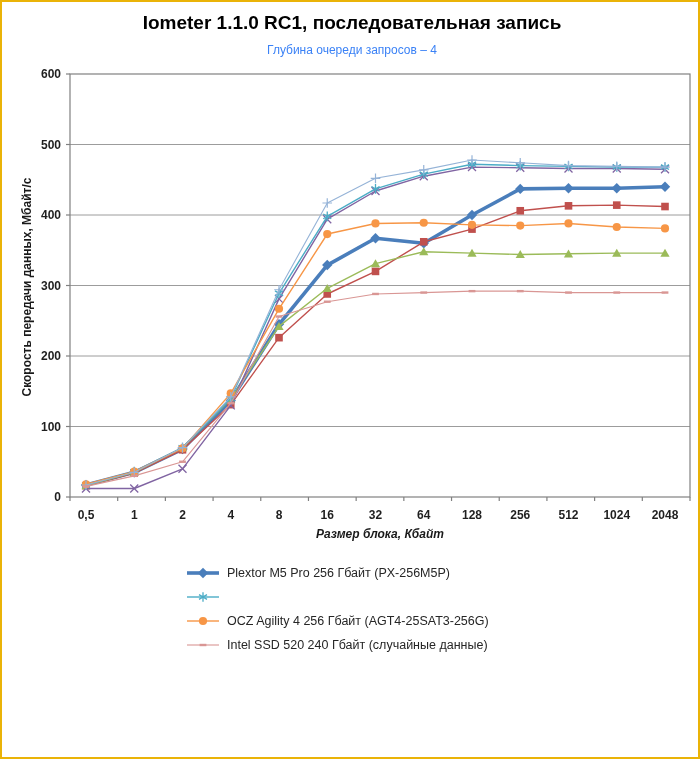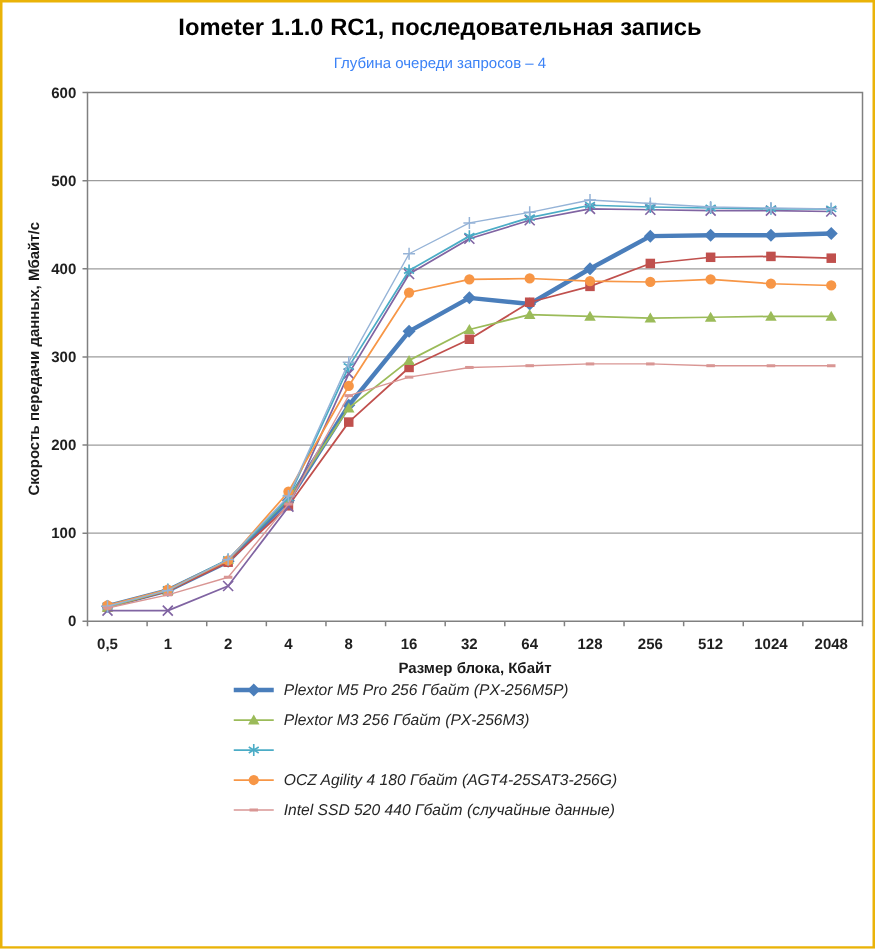--- a/index.html
+++ b/index.html
@@ -16,24 +16,24 @@
     position:absolute;top:41px;left:0;width:700px;text-align:center;
     font-size:12px;font-weight:normal;color:#3b82f6;
   }
   .y-axis-title{
     position:absolute;left:-129px;top:277px;width:310px;height:16px;
     text-align:center;transform:rotate(-90deg);
     font-size:12px;font-weight:bold;color:#1a1a1a;white-space:nowrap;
   }
   .x-axis-title{
     position:absolute;top:525px;left:68px;width:620px;text-align:center;
-    font-size:12px;font-weight:bold;color:#1a1a1a;
+    font-size:12px;font-weight:bold;color:#1a1a1a;font-style:italic;
   }
   .plot-svg{position:absolute;left:0;top:0;}
-  .legend{position:absolute;left:184px;top:538px;font-style:italic;}
+  .legend{position:absolute;left:184px;top:559px;}
   .legend-row{display:flex;align-items:center;height:24px;}
   .legend-row svg{flex:0 0 auto;margin-right:7px;}
   .legend-label{font-size:12.5px;color:#262626;white-space:nowrap;}
 </style>
 </head>
 <body>
 
 <div class="frame">
   <div class="chart-title">Iometer 1.1.0 RC1, последовательная запись</div>
   <div class="chart-subtitle">Глубина очереди запросов – 4</div>
@@ -222,39 +222,32 @@
   <div class="legend" id="legend">
       <div class="legend-row">
         <svg width="34" height="14">
           <path d="M1 7L33 7" stroke="#4a7ebb" stroke-width="3.6"></path>
           <path d="M17 1.7999999999999998L22.2 7L17 12.2L11.8 7Z" fill="#4a7ebb"></path>
         </svg>
         <span class="legend-label">Plextor M5 Pro 256 Гбайт (PX-256M5P)</span>
       </div>
       <div class="legend-row">
         <svg width="34" height="14">
-          <path d="M1 7L33 7" stroke="#9bbb59" stroke-width="1.4"></path>
-          <path d="M17 2.5999999999999996L21.6 10.6L12.4 10.6Z" fill="#9bbb59"></path>
-        </svg>
-        <span class="legend-label">Plextor M3 256 Гбайт (PX-256M3)</span>
-      </div>
-      <div class="legend-row">
-        <svg width="34" height="14">
           <path d="M1 7L33 7" stroke="#4bacc6" stroke-width="1.4"></path>
           <path d="M17 2.2L17 11.8M13 4.6L21 9.4M13 9.4L21 4.6" stroke="#4bacc6" stroke-width="1.3" fill="none"></path>
         </svg>
       </div>
       <div class="legend-row">
         <svg width="34" height="14">
           <path d="M1 7L33 7" stroke="#f79646" stroke-width="1.4"></path>
           <circle cx="17" cy="7" r="4.1" fill="#f79646"></circle>
         </svg>
-        <span class="legend-label">OCZ Agility 4 180 Гбайт (AGT4-25SAT3-256G)</span>
+        <span class="legend-label">OCZ Agility 4 256 Гбайт (AGT4-25SAT3-256G)</span>
       </div>
       <div class="legend-row">
         <svg width="34" height="14">
           <path d="M1 7L33 7" stroke="#d99694" stroke-width="1.1"></path>
           <path d="M13.6 7L20.4 7" stroke="#d99694" stroke-width="2.4" fill="none"></path>
         </svg>
-        <span class="legend-label">Intel SSD 520 440 Гбайт (случайные данные)</span>
+        <span class="legend-label">Intel SSD 520 240 Гбайт (случайные данные)</span>
       </div>
     </div>
 </div>
 
 </body></html>

